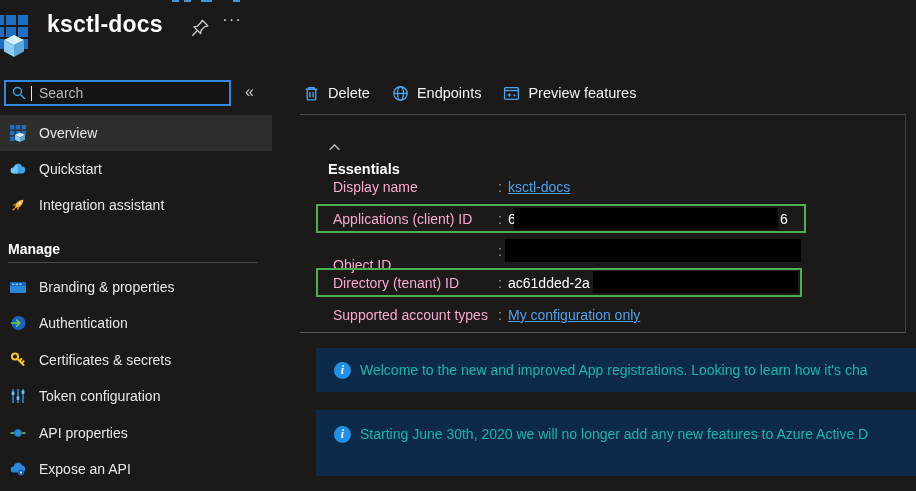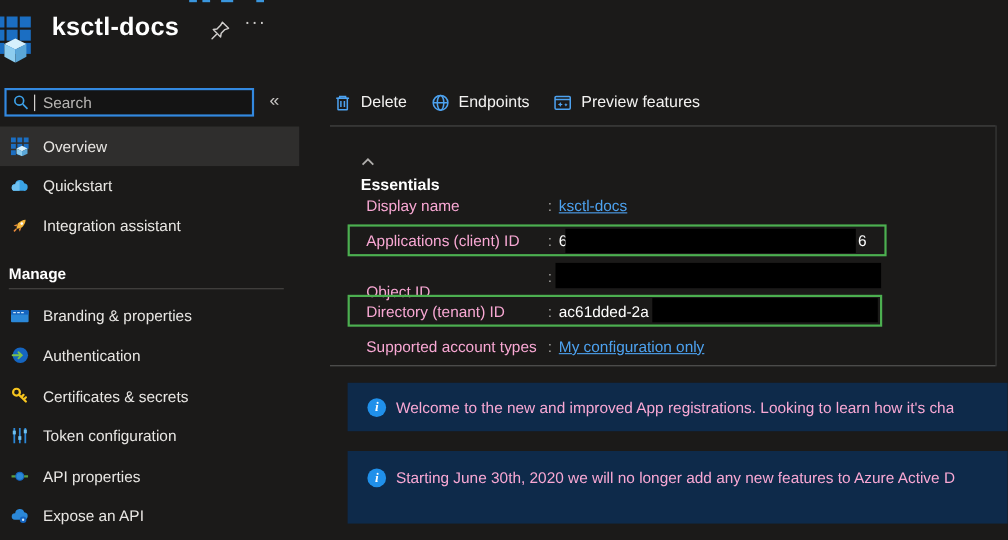--- a/index.html
+++ b/index.html
@@ -68,21 +68,21 @@
   .banner-2 { top:410px; height:66px; align-items:flex-start; }
   .banner-2 .info-badge { margin-top:16px; }
   .info-badge {
     width:17px; height:17px; border-radius:50%; background:#2090ea;
     color:#ffffff; font-family:"Liberation Serif",serif; font-weight:bold; font-style:italic;
     font-size:12px; display:flex; align-items:center; justify-content:center;
     margin-left:18px; flex:none;
   }
   .banner-text { margin-left:9px; overflow:hidden; }
   .banner-text div {
-    white-space:nowrap; overflow:hidden; color:#f9a8d4; font-size:14px; line-height:18px;
+    white-space:nowrap; overflow:hidden; color:#14b8a6; font-size:14px; line-height:18px;
   }
   .banner-1 .banner-text div { line-height:44px; }
   .banner-2 .banner-text { margin-top:15px; }
 </style>
 </head>
 <body>
 
 <div class="frag" style="left:172px;width:7px"></div>
 <div class="frag" style="left:184px;width:7px"></div>
 <div class="frag" style="left:201px;width:11px"></div>

